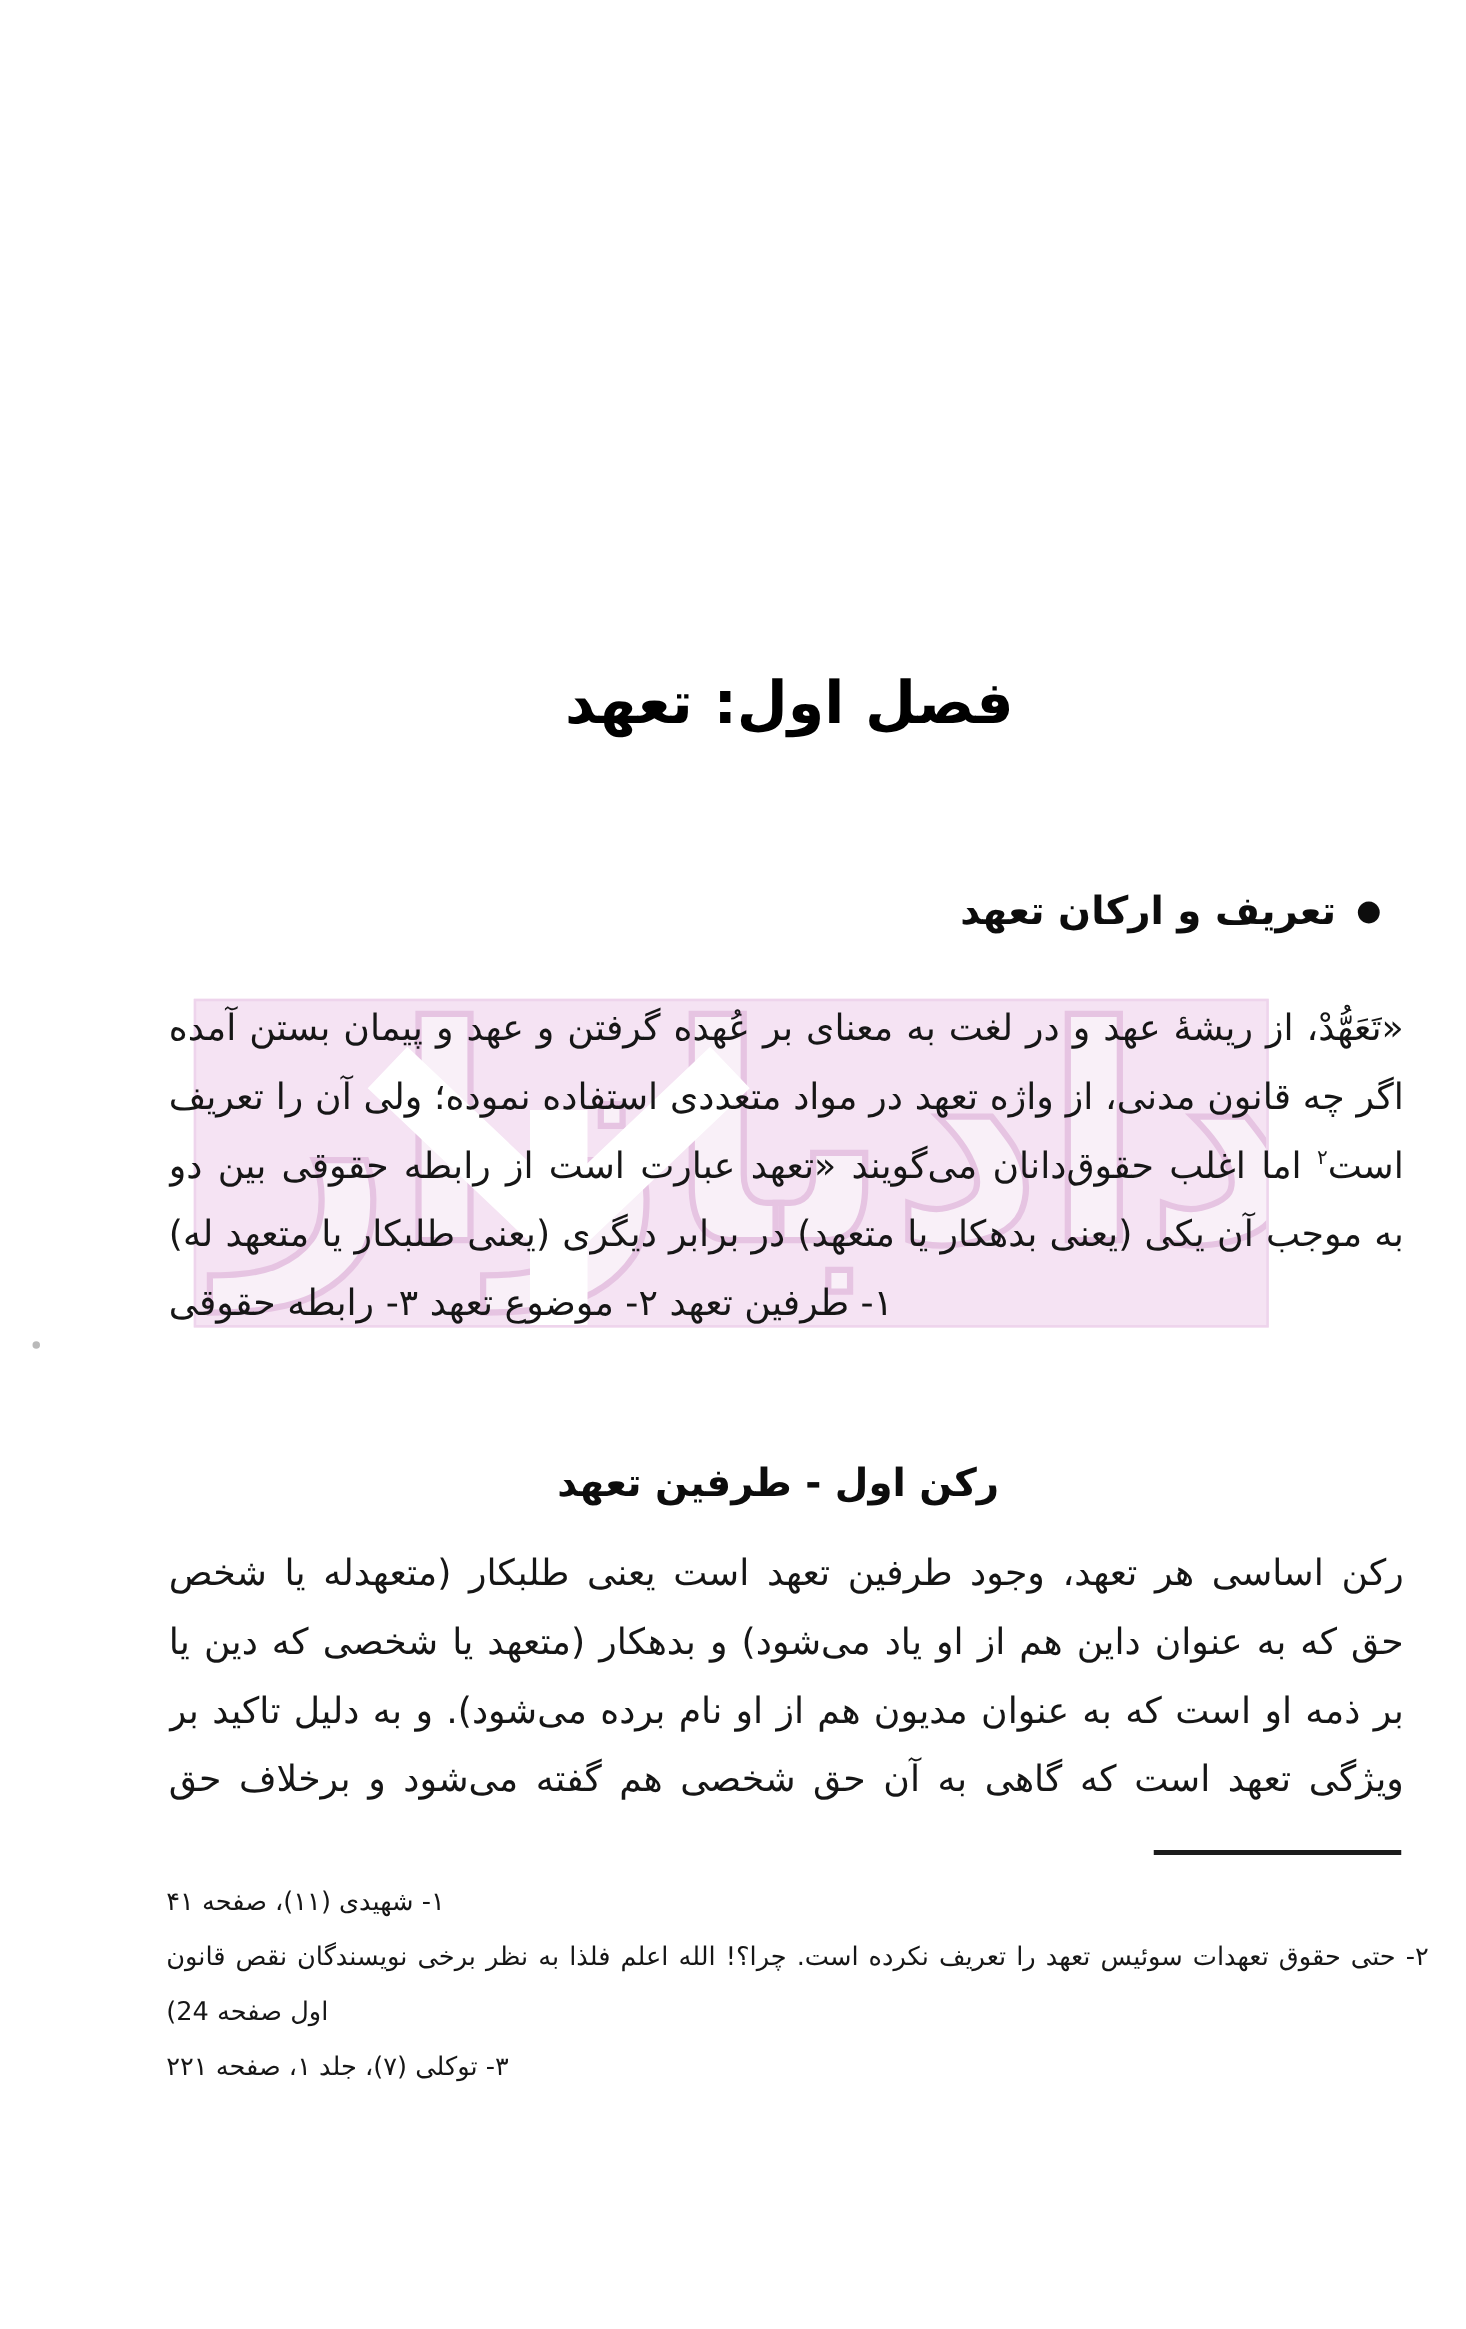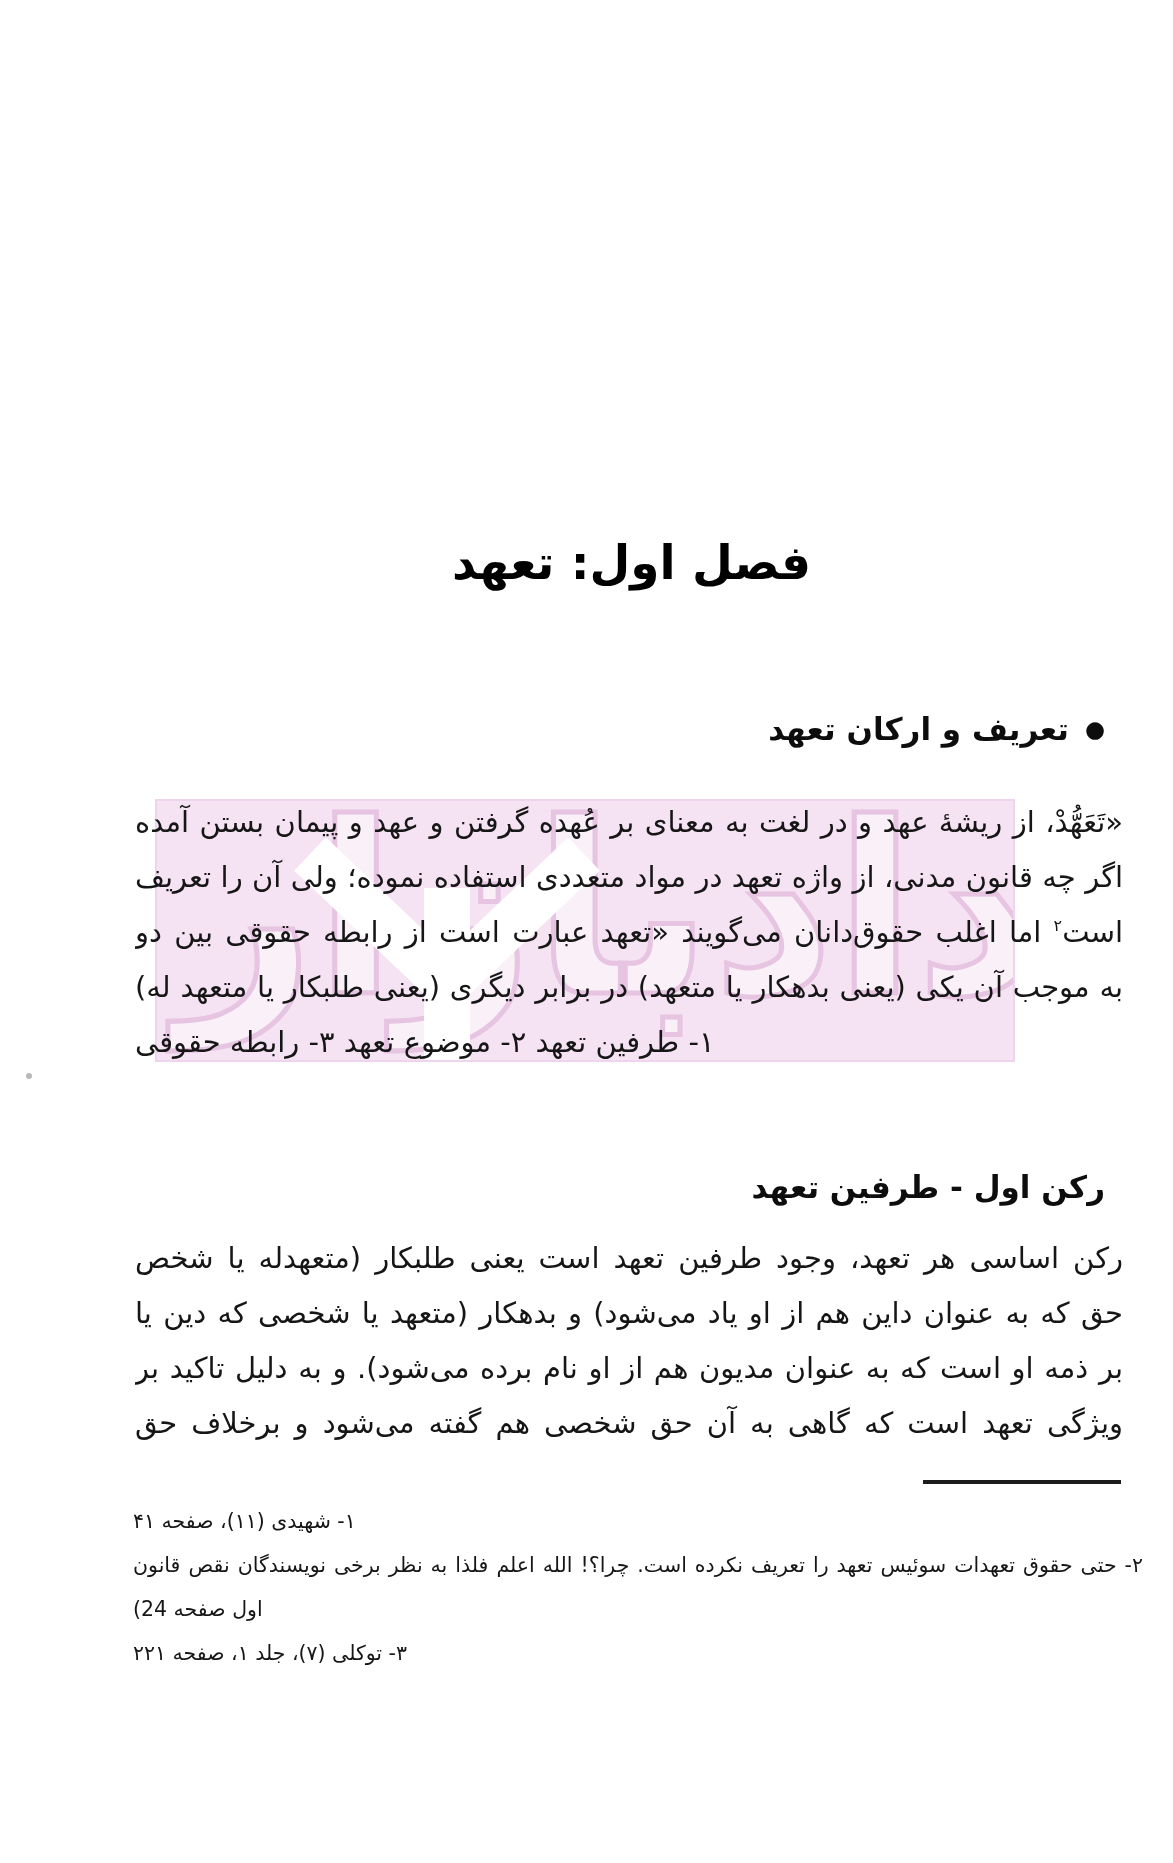--- a/index.html
+++ b/index.html
@@ -17,21 +17,21 @@
     text-align:center;
     font-size:47px;font-weight:bold;color:#000;
     height:70px;line-height:70px;
   }
   .h2{
     position:absolute;right:68px;left:140px;
     font-size:31px;font-weight:bold;color:#0d0d0d;
     height:58px;line-height:58px;text-align:right;
   }
   .h2a{top:700px;}
-  .h2b{top:1158px;}
+  .h2b{top:1158px;text-align:center;}
   .bullet{font-size:23px;margin-left:16px;vertical-align:3px;}
   .para{position:absolute;right:50px;left:135px;z-index:2;}
   .p1{top:795px;}
   .p2{top:1231px;}
   .bline{
     height:55px;line-height:55px;font-size:29px;
     overflow:hidden;white-space:normal;
   }
   .j{text-align:justify;text-align-last:justify;}
   .r{text-align:left;}

